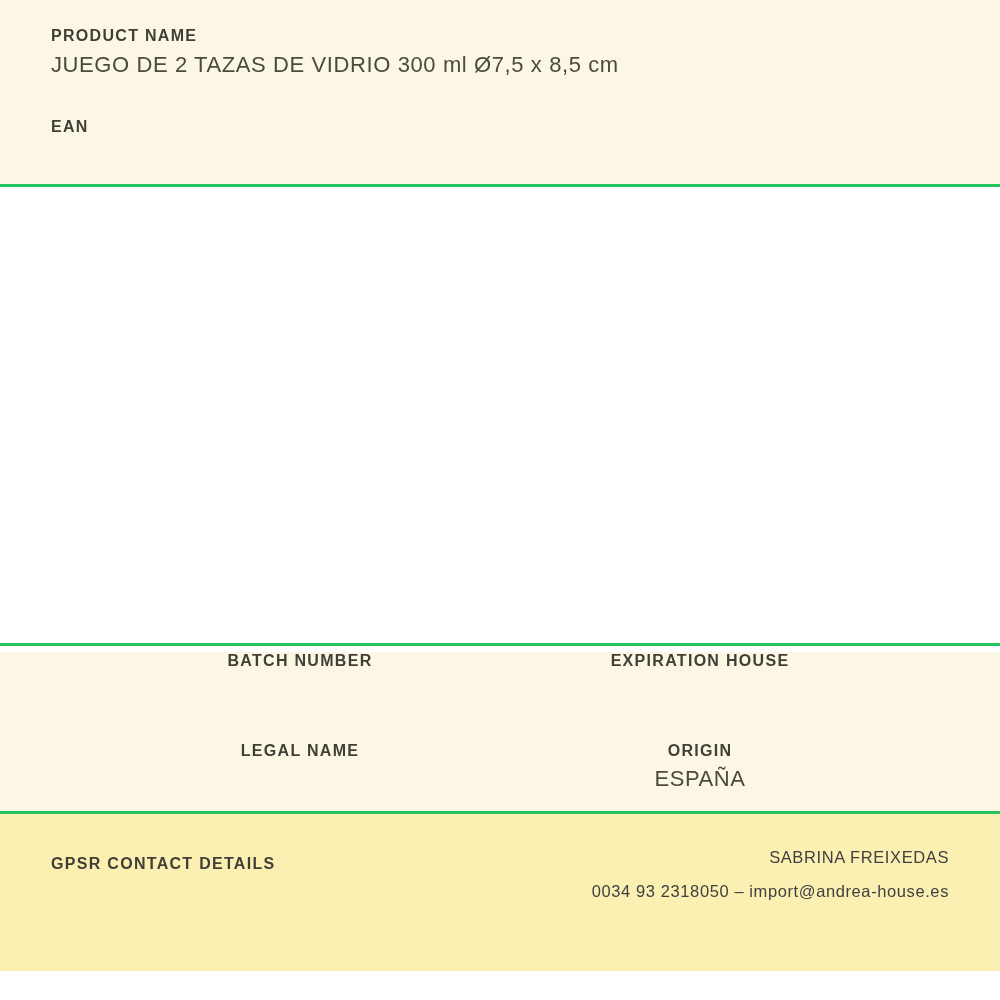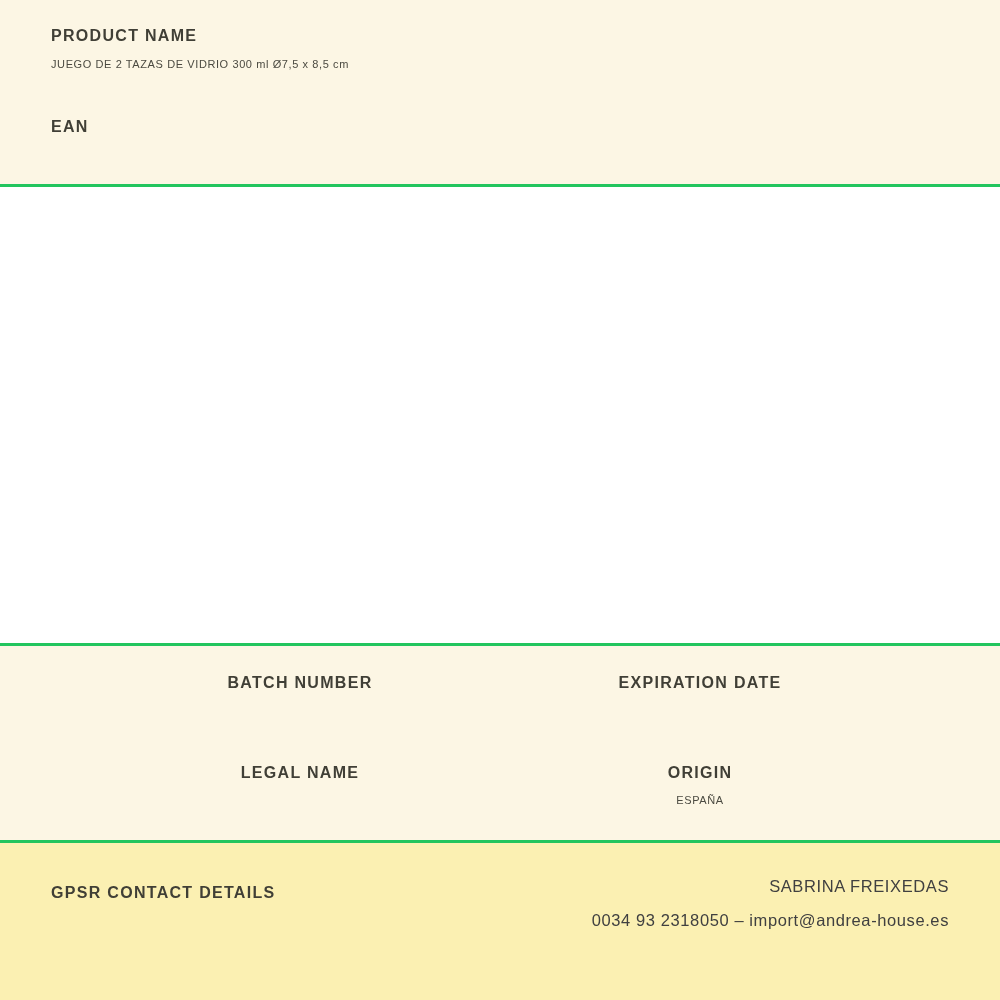--- a/index.html
+++ b/index.html
@@ -25,39 +25,39 @@
   .sec-product {
     height: 187px;
     background: #fcf6e4;
     padding: 27px 51px 0 51px;
   }
   .sec-blank {
     height: 459px;
     background: #ffffff;
   }
   .sec-batch {
-    height: 197px;
+    height: 162px;
     background: #fcf6e4;
-    padding-top: 28px;
+    margin-top: 6px;
   }
   .sec-contact {
     height: 157px;
     background: #fbf0b2;
     padding: 41px 51px 14px 51px;
   }
 
   .field-label {
     font-size: 16px;
     font-weight: bold;
     letter-spacing: 1.3px;
     color: #403f36;
     line-height: 17px;
   }
   .field-value {
-    font-size: 11px;
+    font-size: 22px;
     letter-spacing: 0.6px;
     color: #4b4a41;
     line-height: 17px;
     margin-top: 12px;
   }
   .sec-product .field-group + .field-group {
     margin-top: 45px;
   }
 
   .grid-two {
@@ -110,21 +110,21 @@
 
 <div class="section sec-blank sec-divider"></div>
 
 <div class="section sec-batch sec-divider">
   <div class="grid-row grid-two">
     <div class="grid-col">
       <div class="field-label">BATCH NUMBER</div>
       <div class="field-value"></div>
     </div>
     <div class="grid-col">
-      <div class="field-label">EXPIRATION DATE</div>
+      <div class="field-label">EXPIRATION HOUSE</div>
       <div class="field-value"></div>
     </div>
   </div>
   <div class="grid-row grid-two">
     <div class="grid-col">
       <div class="field-label">LEGAL NAME</div>
     </div>
     <div class="grid-col">
       <div class="field-label">ORIGIN</div>
       <div class="field-value">ESPAÑA</div>

